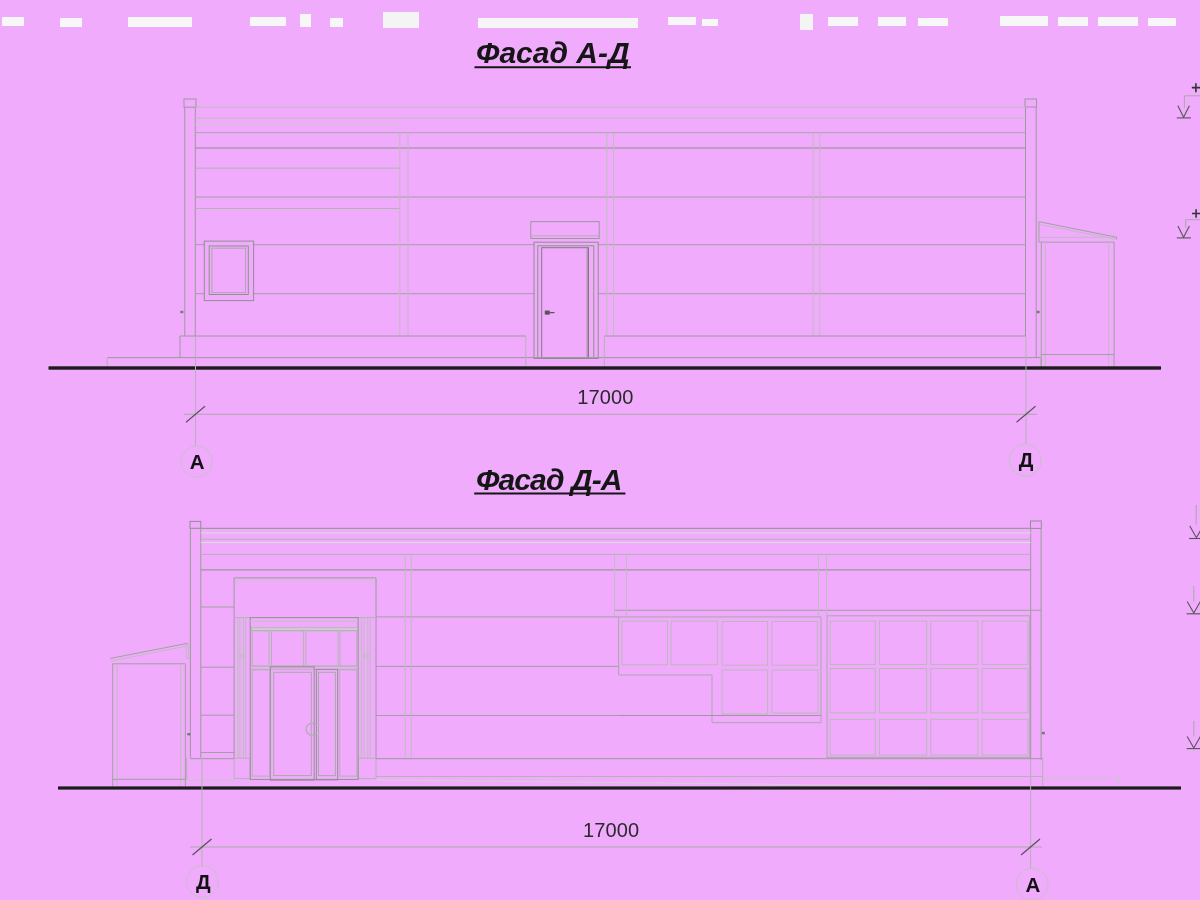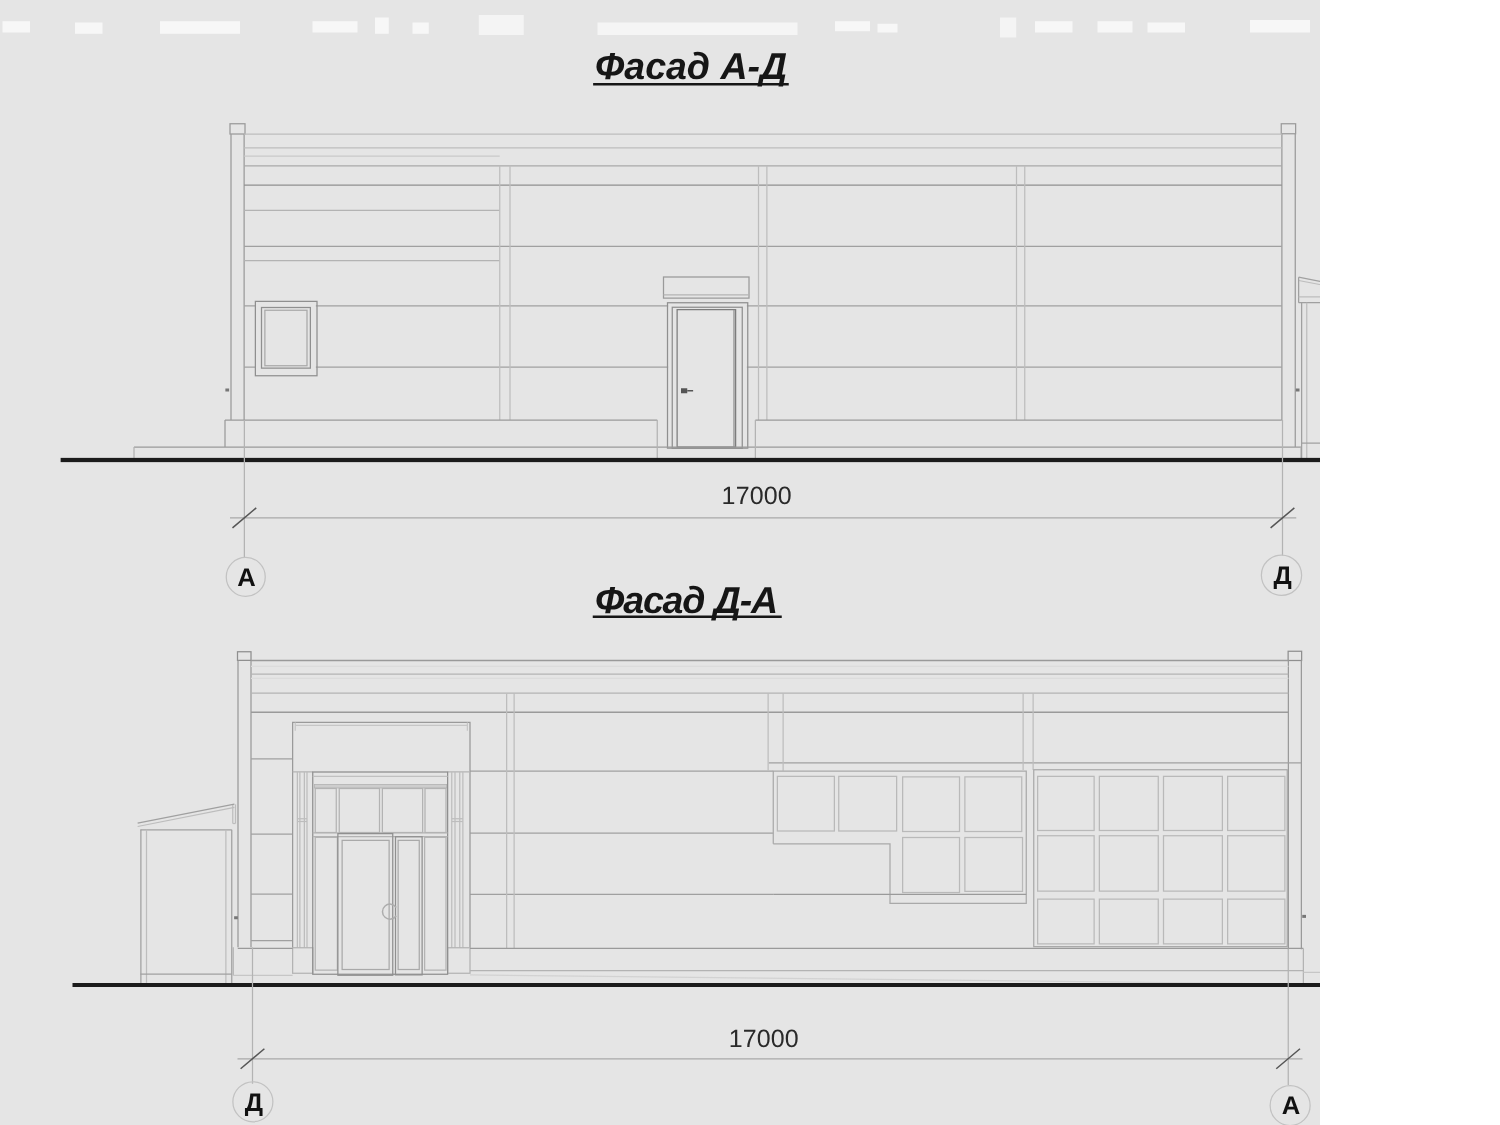--- a/index.html
+++ b/index.html
@@ -1,16 +1,16 @@
 <!DOCTYPE html>
 <html><head>
 <meta charset="utf-8">
 <style>
   html,body{margin:0;padding:0;background:#ffffff;}
-  #page{position:relative;width:1056px;height:900px;background:#e5e5e5;overflow:hidden;
+  #page{position:relative;width:1200px;height:900px;background:#f0abfc;overflow:hidden;
         font-family:"Liberation Sans", sans-serif;}
   svg{position:absolute;left:0;top:0;}
   .t17{font-family:"Liberation Sans", sans-serif;font-size:20px;fill:#2a2a2a;letter-spacing:0.1px;}
   .ttl{font-family:"Liberation Sans", sans-serif;font-size:30px;font-weight:bold;font-style:italic;fill:#161616;}
   .ax{font-family:"Liberation Sans", sans-serif;font-size:20.5px;font-weight:bold;fill:#111;}
 </style>
 </head>
 <body>
 <div id="page">
 <svg width="1200" height="900" viewBox="0 0 1200 900" style="will-change:transform">

